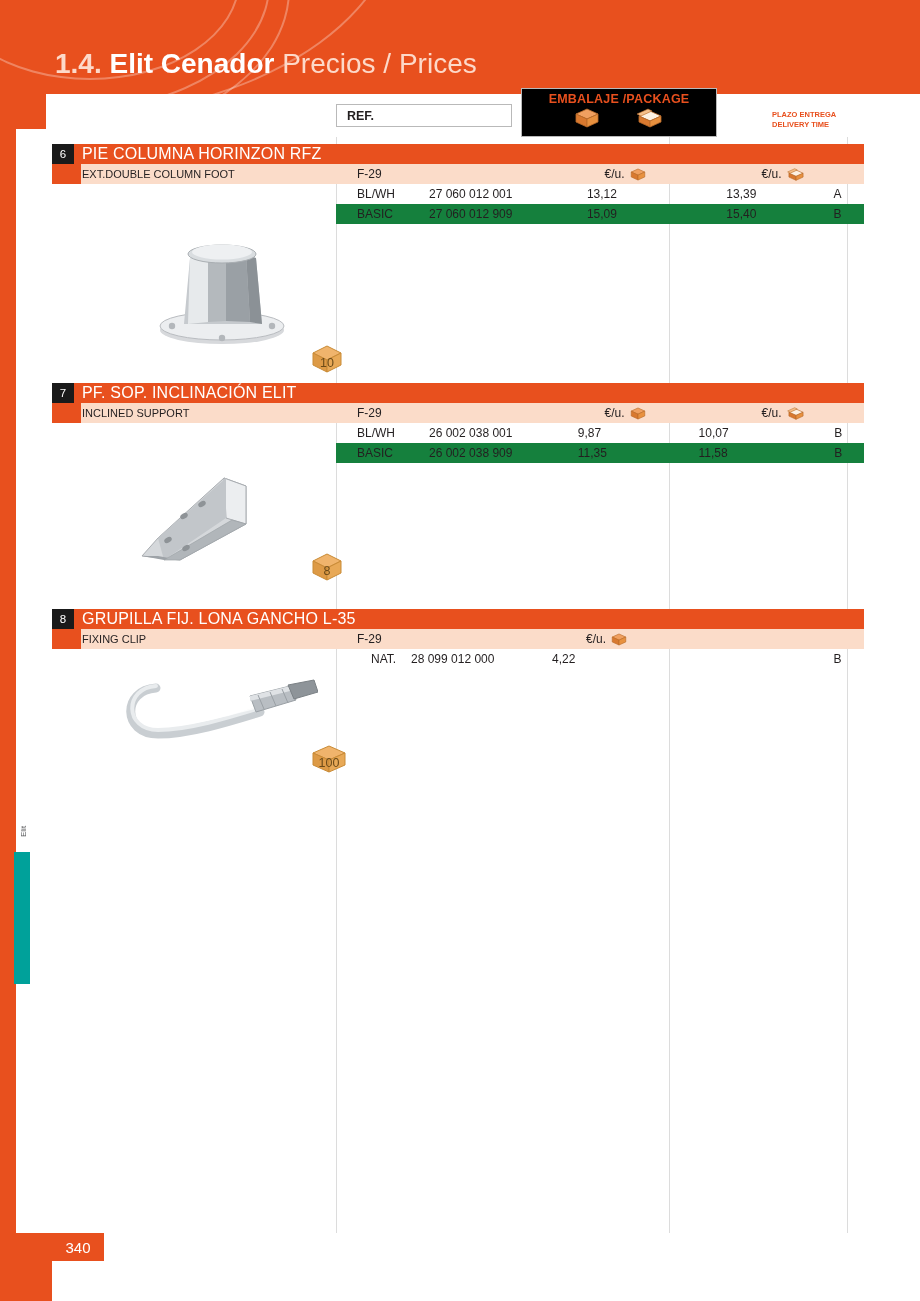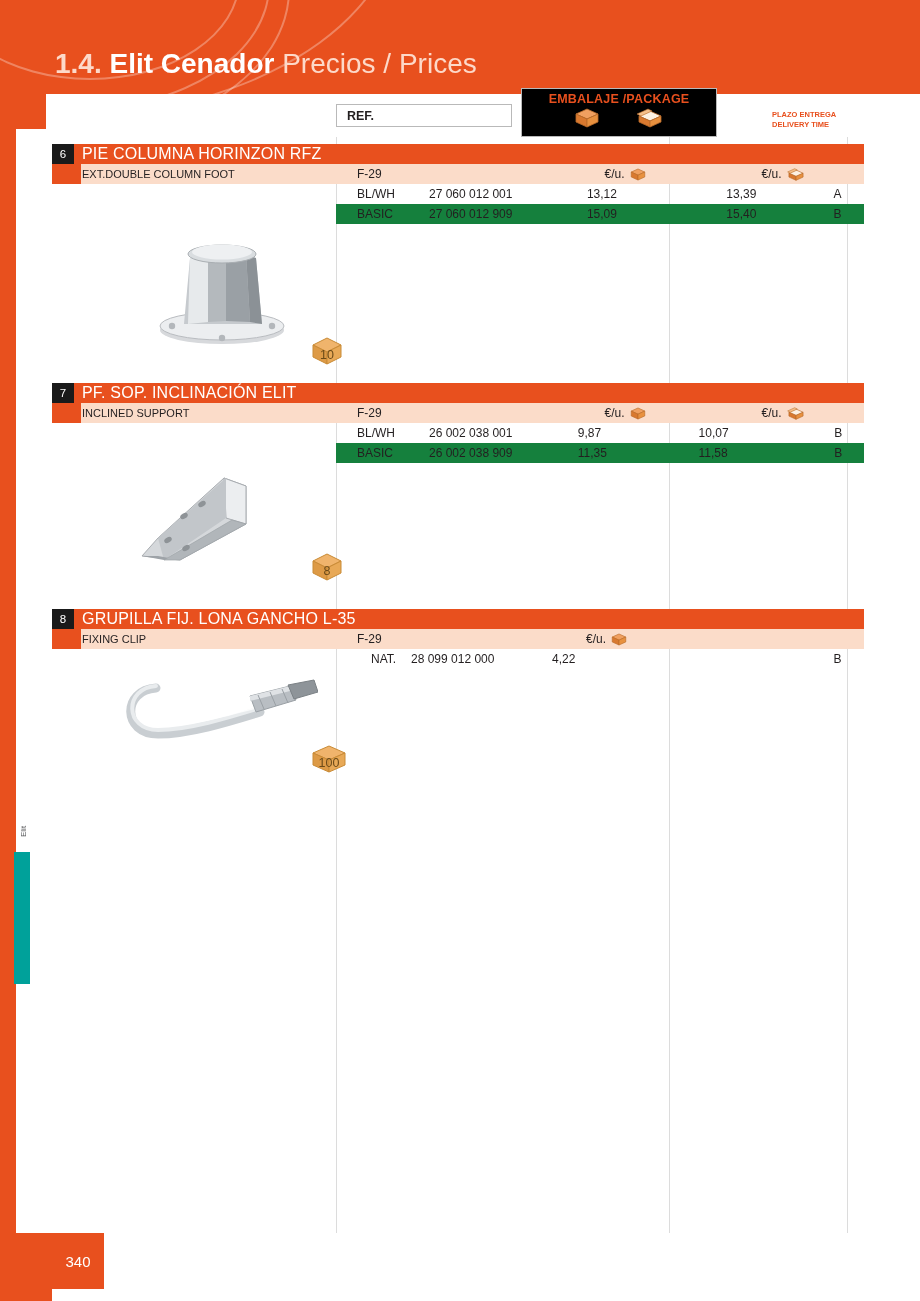--- a/index.html
+++ b/index.html
@@ -127,21 +127,21 @@
     transform:rotate(-90deg); transform-origin:left bottom;
     white-space:nowrap;
   }
   .spine-tab {
     position:absolute; left:14px; top:852px; width:16px; height:132px;
     background:#00a19a;
   }
 
   
   .footer-box {
-    position:absolute; left:52px; top:1233px; width:52px; height:56px;
+    position:absolute; left:52px; top:1233px; width:52px; height:28px;
     background:#e8501e; color:#ffffff; font-size:15px;
     display:flex; align-items:center; justify-content:center;
   }
   .footer-rail {
     position:absolute; left:0; top:1233px; width:52px; height:68px; background:#e8501e;
   }
 
   
   .body-lines { position:absolute; left:0; top:137px; width:920px; height:1100px; }
 
@@ -267,21 +267,21 @@
     <circle cx="72" cy="120" r="3.2" fill="#b3b7bb"></circle>
     <path d="M34 106 L40 40 L106 40 L112 106 Z" fill="#c6cace"></path>
     <path d="M40 40 L58 36 L58 104 L38 106 Z" fill="#e7eaec"></path>
     <path d="M58 36 L76 34 L76 103 L58 104 Z" fill="#b4b9bd"></path>
     <path d="M76 34 L96 36 L100 104 L76 103 Z" fill="#9aa0a5"></path>
     <path d="M96 36 L106 40 L112 106 L100 104 Z" fill="#8b9196"></path>
     <ellipse cx="72" cy="36" rx="34" ry="9" fill="#d9dde0" stroke="#a9aeb2" stroke-width="1"></ellipse>
     <ellipse cx="72" cy="34" rx="30" ry="7.5" fill="#eef0f2"></ellipse>
   </svg>
 </div>
-<div class="qty-badge" style="left:310px; top:336px;">
+<div class="qty-badge" style="left:310px; top:344px;">
   <svg width="34" height="30" viewBox="0 0 34 30" style="position:absolute; left:0; top:0;">
     <polygon points="3,9 17,2 31,9 17,16" fill="#f0b46c" stroke="#c98b36" stroke-width="1"></polygon>
     <polygon points="3,9 17,16 17,28 3,21" fill="#dd9a46" stroke="#c98b36" stroke-width="1"></polygon>
     <polygon points="31,9 17,16 17,28 31,21" fill="#e8a957" stroke="#c98b36" stroke-width="1"></polygon>
   </svg>
   <span style="position:relative; z-index:2; margin-bottom:4px;">10</span>
 </div>
 
 <div class="block" style="top:383px;">
   <div class="block-head">

